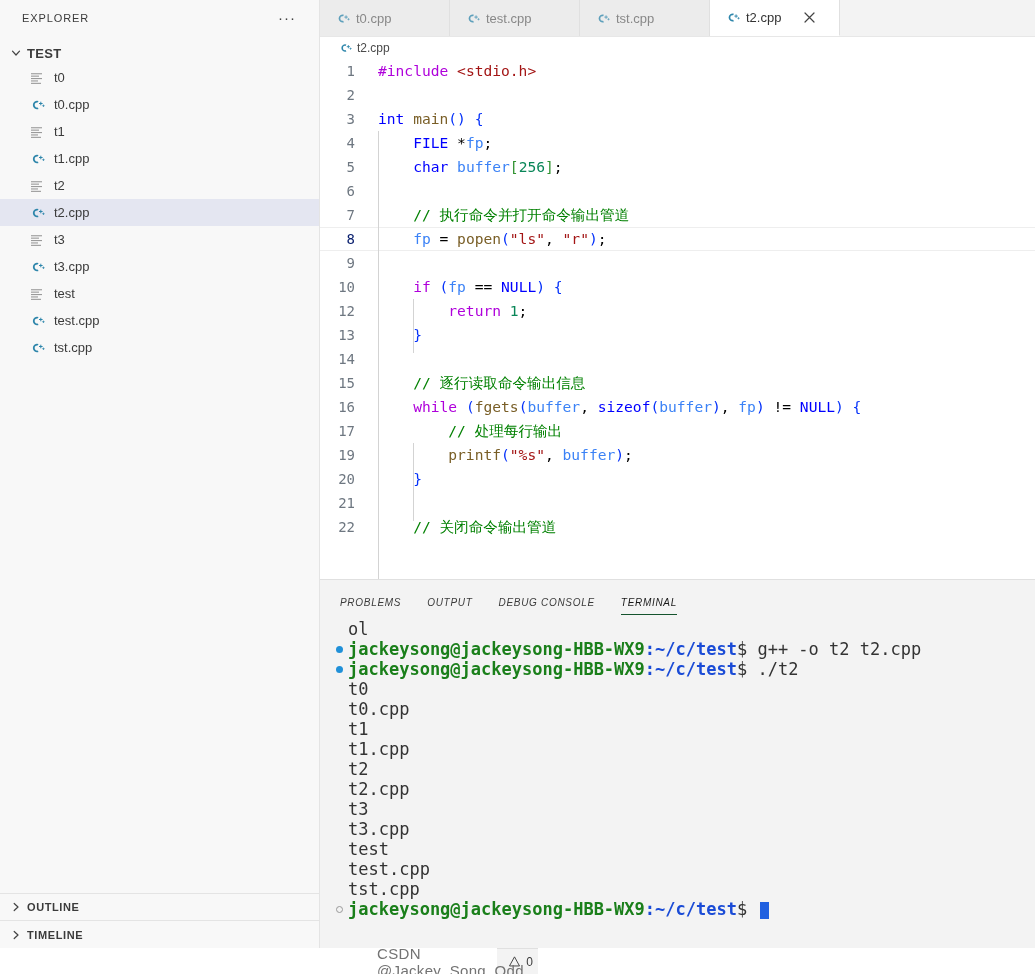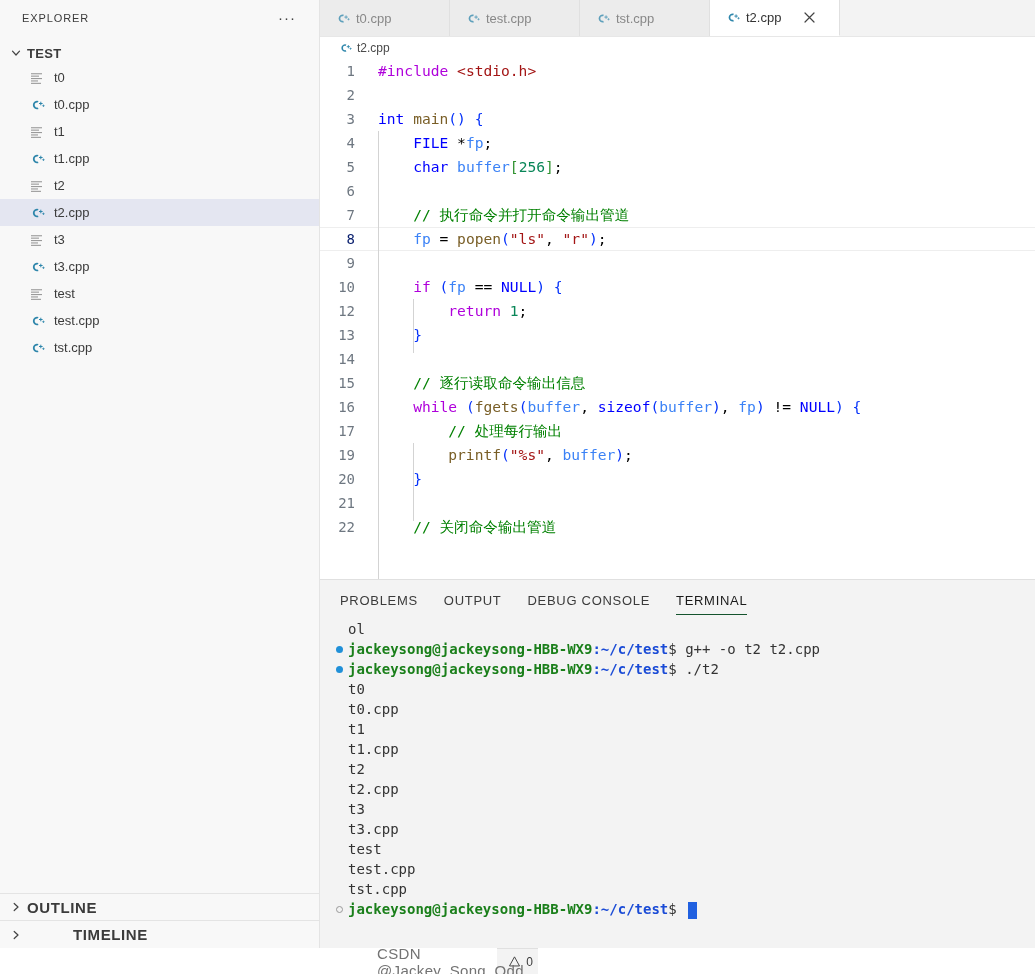--- a/index.html
+++ b/index.html
@@ -114,23 +114,23 @@
   }
   .section-row {
     height: 27px;
     display: flex;
     align-items: center;
     padding-left: 8px;
     border-bottom: 1px solid #e4e4e4;
     cursor: pointer;
     box-sizing: border-box;
   }
-  .section-row:last-child { border-bottom: none; gap: 46px; }
+  .section-row:last-child { border-bottom: none; }
   .section-label {
-    font-size: 15px;
+    font-size: 11px;
     font-weight: bold;
     color: #3b3b3b;
     letter-spacing: 0.6px;
     margin-left: 3px;
     text-transform: uppercase;
   }
 
   
   .right {
     flex: 1;
@@ -283,39 +283,40 @@
   }
   .panel-tabs {
     height: 35px;
     flex: 0 0 35px;
     display: flex;
     align-items: flex-end;
     padding-left: 20px;
     background: #f3f3f3;
   }
   .panel-tab {
-    font-size: 13px;
+    font-size: 10px;
     letter-spacing: 0.7px;
     color: #3b3b3b;
     text-transform: uppercase;
     margin-right: 26px;
     padding-bottom: 6px;
     cursor: pointer;
     border-bottom: 1px solid transparent;
+    font-style: italic;
   }
   .panel-tab.active {
     color: #1a1a1a;
     border-bottom: 1px solid #14532d;
   }
   .terminal {
     flex: 1;
     padding: 4px 0 0 10px;
     overflow: hidden;
     font-family: "DejaVu Sans Mono", "Liberation Mono", monospace;
-    font-size: 14px;
+    font-size: 17px;
     line-height: 20px;
     color: #333333;
     background: #f3f3f3;
   }
   .term-line {
     display: flex;
     align-items: center;
     height: 20px;
     white-space: pre;
   }

